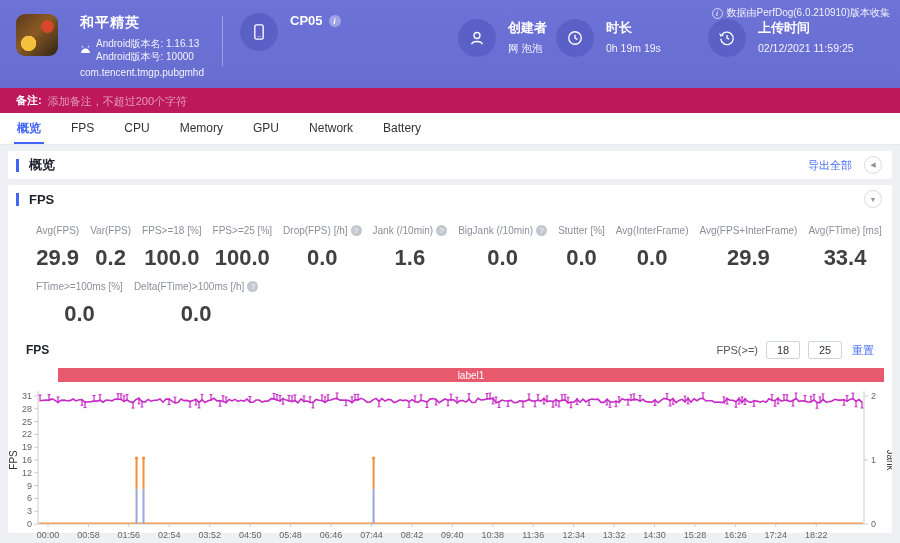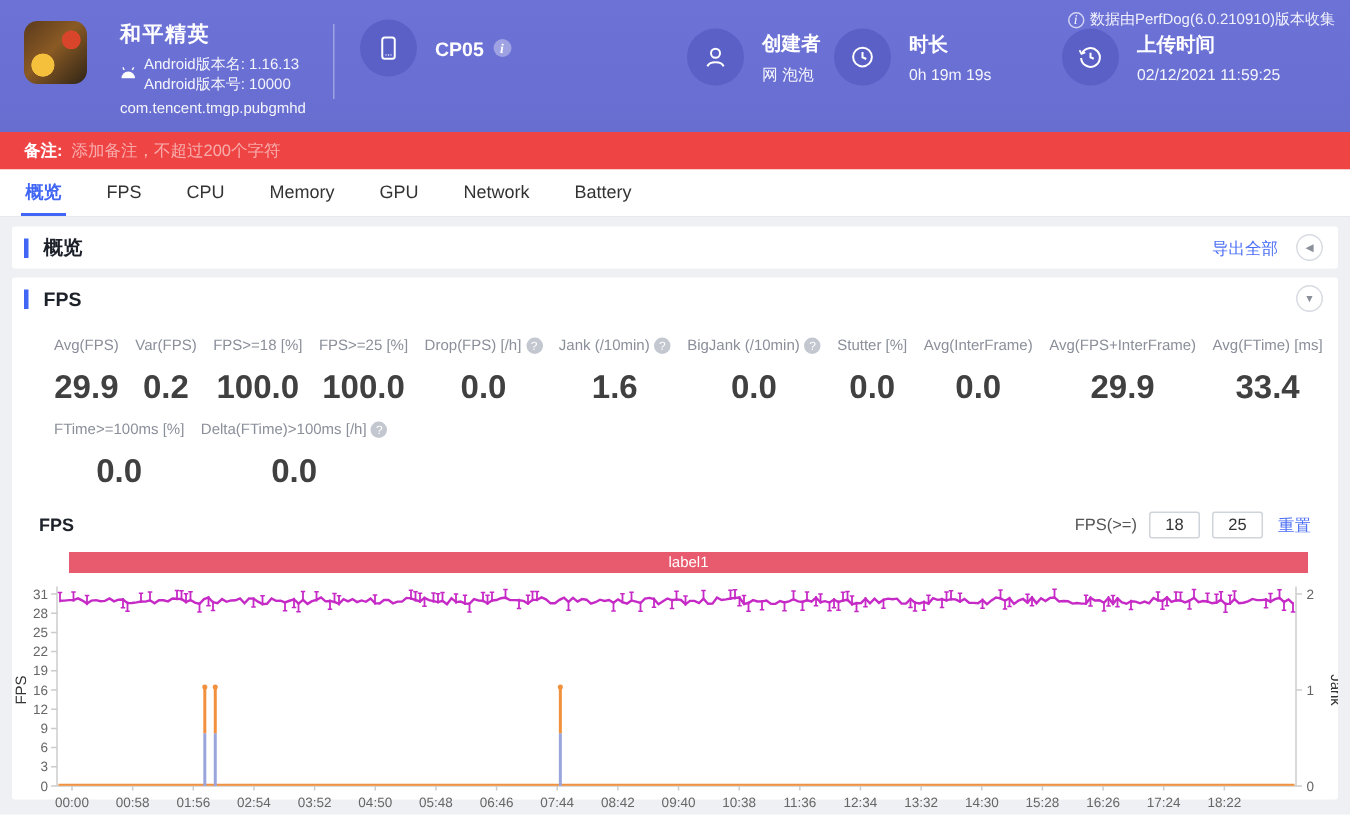--- a/index.html
+++ b/index.html
@@ -15,33 +15,33 @@
       radial-gradient(circle at 75% 30%, #d8452b 0 14%, transparent 15%),
       linear-gradient(135deg,#5a3a1c 0%,#8a5a24 45%,#2e2416 100%)}
   .app-meta{margin-left:22px}
   .app-name{font-size:14px;font-weight:bold;letter-spacing:1px}
   .app-ver-row{display:flex;align-items:flex-start;margin-top:5px}
   .android-glyph{margin-top:3px;margin-right:5px;flex:0 0 auto}
   .app-ver{font-size:10px;line-height:13px;color:rgba(255,255,255,.92)}
   .app-pkg{font-size:10px;margin-top:4px;color:rgba(255,255,255,.92)}
   .v-divider{position:absolute;left:222px;top:16px;width:1px;height:50px;background:rgba(255,255,255,.35)}
 
-  .hblock{position:absolute;display:flex;align-items:center}
+  .hblock{position:absolute;display:flex;align-items:flex-start}
   .circle-ic{width:38px;height:38px;border-radius:50%;background:#5a60c6;display:flex;align-items:center;justify-content:center;flex:0 0 auto}
   .hblock .htext{margin-left:12px}
   .htitle{font-size:13px;font-weight:bold;display:flex;align-items:center}
   .hsub{font-size:10.5px;margin-top:5px;color:rgba(255,255,255,.92)}
   .dev-lines{font-size:10px;line-height:15px;color:rgba(255,255,255,.92);margin-top:4px}
   .i-badge{display:inline-flex;align-items:center;justify-content:center;width:12px;height:12px;margin-left:6px;
     border-radius:50%;background:rgba(255,255,255,.35);color:#fff;font-size:9px;font-style:italic;font-family:"Liberation Serif",serif}
   .collect-note{position:absolute;right:10px;top:6px;font-size:10px;color:rgba(255,255,255,.9);display:flex;align-items:center}
   .collect-note .i-badge{margin:0 4px 0 0;background:transparent;border:1px solid rgba(255,255,255,.7);width:11px;height:11px}
 
   
-  .notes-bar{height:25px;background:#ef4444;display:flex;align-items:center;padding-left:16px}
+  .notes-bar{height:25px;background:#be185d;display:flex;align-items:center;padding-left:16px}
   .notes-label{color:#fff;font-size:11px;font-weight:bold;flex:0 0 auto}
   .notes-input{flex:1;margin-left:6px;background:transparent;border:none;outline:none;font-size:11px;color:#fff}
   .notes-input::placeholder{color:rgba(255,255,255,.55)}
 
   
   .tabbar{height:32px;background:#fff;display:flex;align-items:stretch;padding-left:2px;border-bottom:1px solid #e7e9ef}
   .tab{padding:0 15px;font-size:12px;line-height:31px;color:#333;cursor:pointer;position:relative}
   .tab.active{color:#4166f5;font-weight:bold}
   .tab.active:after{content:"";position:absolute;left:12px;right:12px;bottom:0;height:2px;background:#4166f5}
 
@@ -68,21 +68,21 @@
   
   .chart-head{display:flex;align-items:center;margin:14px 18px 0}
   .chart-title{font-size:12px;font-weight:bold;color:#1d2129}
   .chart-controls{margin-left:auto;display:flex;align-items:center}
   .thr-label{font-size:11px;color:#555}
   .thr-input{width:34px;height:18px;margin-left:8px;border:1px solid #d0d4db;border-radius:2px;text-align:center;
     font-size:11px;color:#333;font-family:"Liberation Sans",sans-serif}
   .chart-controls .link{margin-left:10px}
 
   
-  .banner{height:14px;margin:9px 0 0 38px;width:826px;color:#fff;font-size:10px;display:flex;align-items:center;justify-content:center}
+  .banner{height:14px;margin:9px 0 0 50px;width:826px;color:#fff;font-size:10px;display:flex;align-items:center;justify-content:center}
   .chart-svg{display:block;margin-top:4px}
   .tick{font-size:9px;fill:#666}
   .axis-title{font-size:10px;fill:#333}
 </style>
 </head>
 <body>
 
 <header class="topbar">
   <div class="app-block">
     <div class="app-icon"></div>

